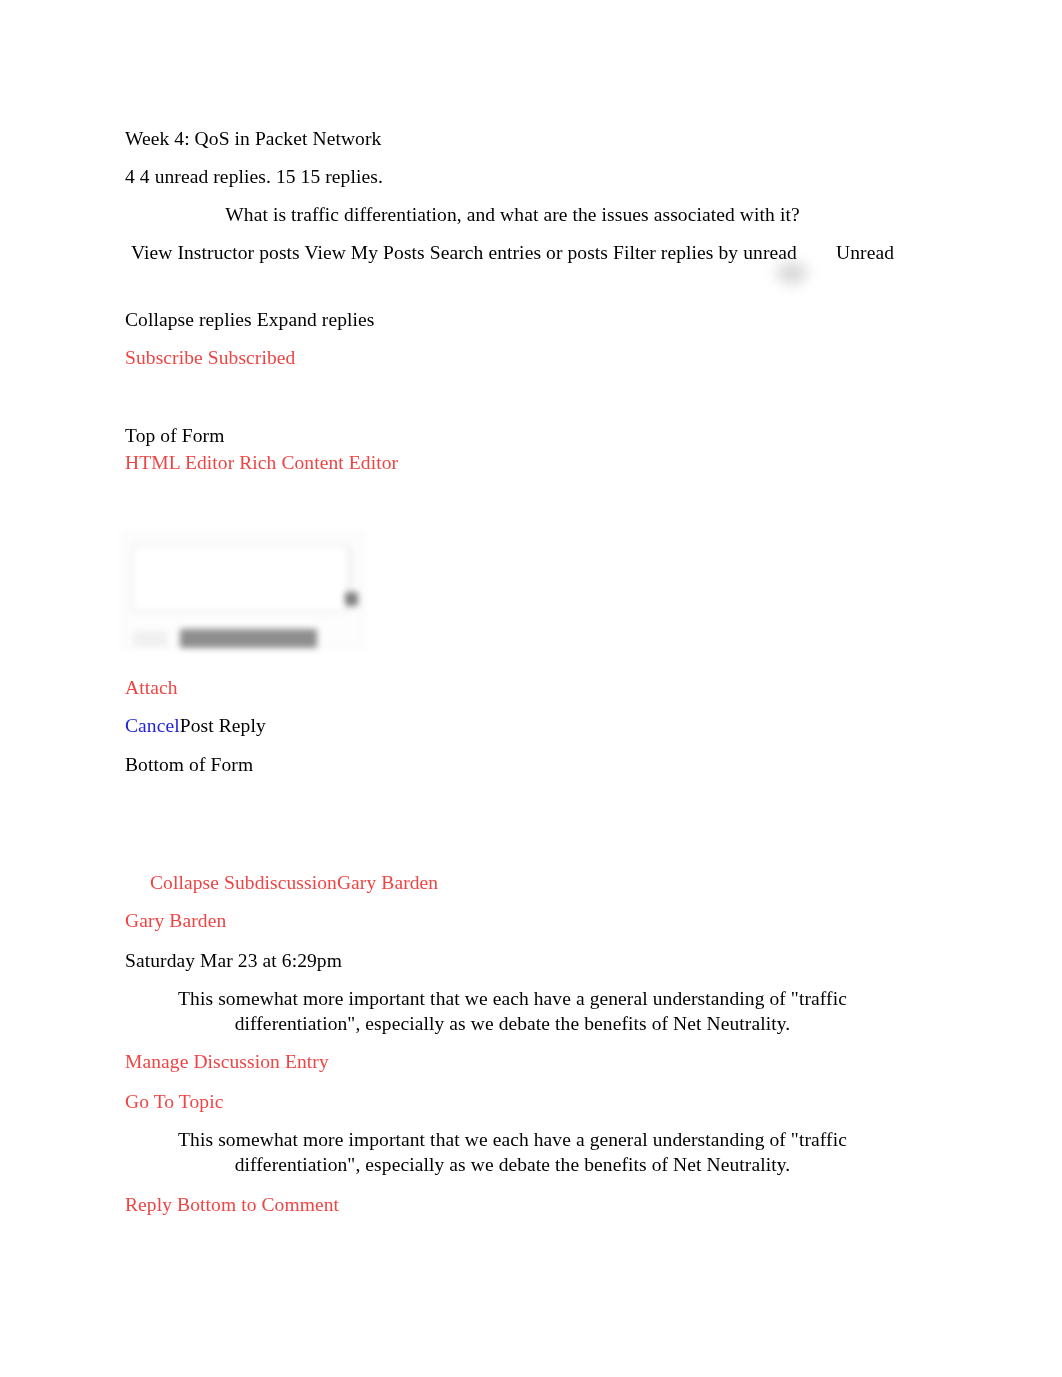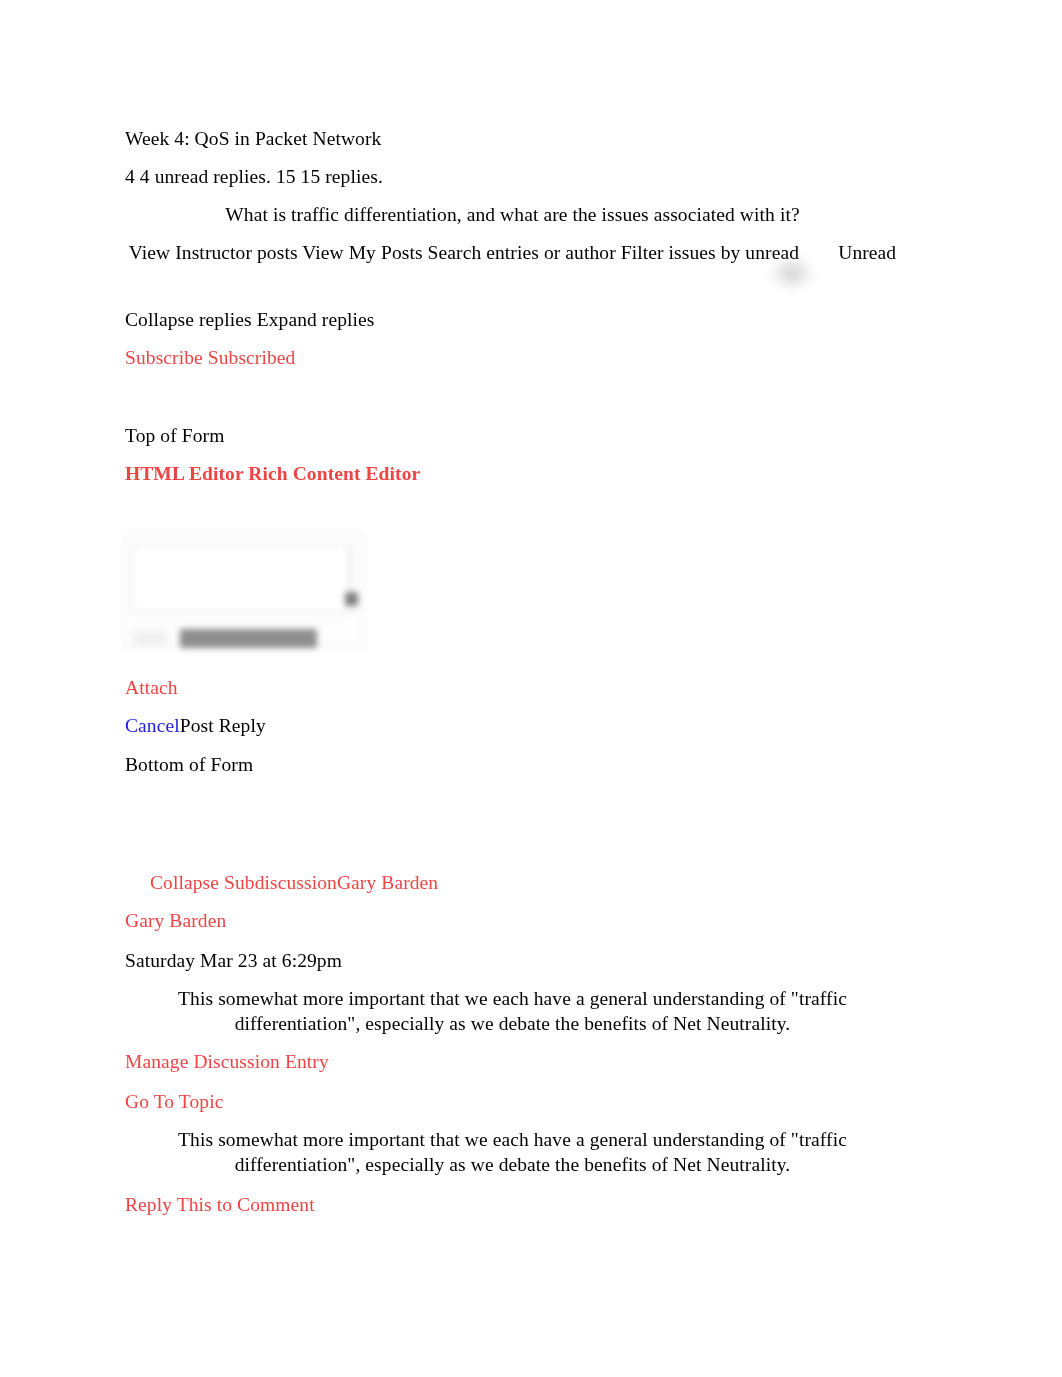--- a/index.html
+++ b/index.html
@@ -130,32 +130,32 @@
 <body>
 
 <div class="page">
 
   <div class="blk" style="top:126px;">Week 4: QoS in Packet Network</div>
 
   <div class="blk" style="top:164px;">4 4 unread replies. 15 15 replies.</div>
 
   <div class="blk para" style="top:202px;">What is traffic differentiation, and what are the issues associated with it?</div>
 
-  <div class="blk para" style="top:240px;">View Instructor posts View My Posts Search entries or author Filter issues by unread  Unread</div>
+  <div class="blk para" style="top:240px;">View Instructor posts View My Posts Search entries or posts Filter replies by unread  Unread</div>
 
   <div class="smudge"></div>
 
   <div class="blk" style="top:307px;">Collapse replies Expand replies</div>
 
   <div class="blk lnk" style="top:345px;">Subscribe Subscribed</div>
 
 
   <div class="blk" style="top:423px;">Top of Form</div>
 
-  <div class="blk lnk" style="top:461px;font-weight:bold;">HTML Editor Rich Content Editor</div>
+  <div class="blk lnk" style="top:450px;">HTML Editor Rich Content Editor</div>
 
   <div class="editor-wrap">
     <div class="editor-outer">
       <div class="editor-inner"></div>
       <div class="editor-spine"></div>
       <div class="editor-handle"></div>
       <div class="editor-bar-ghost"></div>
       <div class="editor-bar"></div>
     </div>
   </div>
@@ -175,15 +175,15 @@
   <div class="blk" style="top:948px;">Saturday Mar 23 at 6:29pm</div>
 
   <div class="blk para" style="top:986px;">This somewhat more important that we each have a general understanding of "traffic differentiation", especially as we debate the benefits of Net Neutrality.</div>
 
   <div class="blk lnk" style="top:1049px;">Manage Discussion Entry</div>
 
   <div class="blk lnk" style="top:1089px;">Go To Topic</div>
 
   <div class="blk para" style="top:1127px;">This somewhat more important that we each have a general understanding of "traffic differentiation", especially as we debate the benefits of Net Neutrality.</div>
 
-  <div class="blk lnk" style="top:1192px;">Reply This to Comment</div>
+  <div class="blk lnk" style="top:1192px;">Reply Bottom to Comment</div>
 
 </div>
 
 </body></html>

